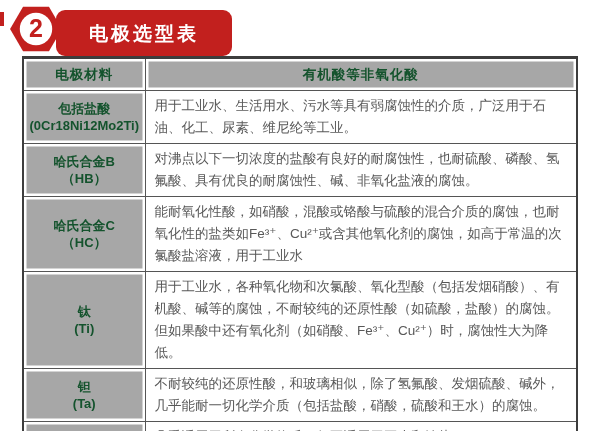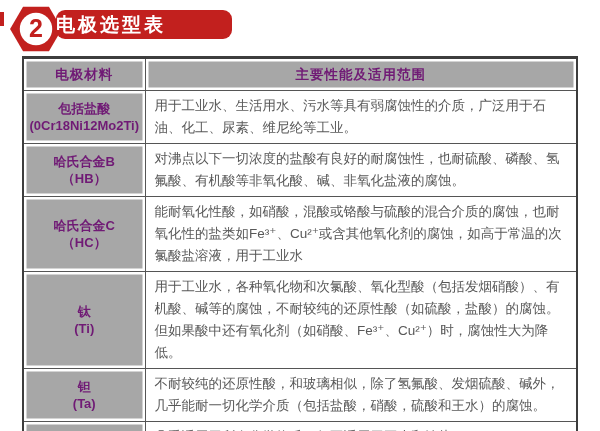--- a/index.html
+++ b/index.html
@@ -12,43 +12,43 @@
 
   
   .edge-mark {
     position: absolute; left: 0; top: 12px; width: 4px; height: 14px;
     background: #c2201e;
   }
   .badge {
     position: absolute; left: 8px; top: 4px; width: 56px; height: 50px;
   }
   .title-banner {
-    position: absolute; left: 56px; top: 10px; height: 29px; width: 176px;
+    position: absolute; left: 56px; top: 10px; height: 46px; width: 176px;
     background: #c2201e; border-radius: 9px;
-    display: flex; align-items: center; 
+    display: flex; align-items: center; justify-content: center;
   }
   .title-banner .title-text {
     color: #ffffff; font-size: 19px; font-weight: bold; letter-spacing: 3px;
     line-height: 1;
   }
 
   
   table.spec {
     position: absolute; left: 22px; top: 56px; width: 556px;
     border-collapse: collapse; table-layout: fixed;
     border: 2px solid #3d3d3d; border-top-width: 3px;
   }
   table.spec col.c1 { width: 122px; }
   table.spec th, table.spec td {
     border: 1.5px solid #555555; vertical-align: middle;
   }
   .cell-gray {
     background: #a7a7a7;
     box-shadow: inset 0 0 0 2.5px #ffffff;
-    color: #701a75; font-weight: bold; text-align: center;
+    color: #14532d; font-weight: bold; text-align: center;
     font-size: 13px; line-height: 17px;
     padding: 5px 2px;
     white-space: pre-line;
   }
   th.cell-gray { font-size: 13.5px; padding: 7px 2px; letter-spacing: 1px; }
   .cell-desc {
     background: #ffffff; color: #585858;
     font-size: 13.5px; line-height: 22px; font-weight: 500;
     padding: 4px 9px; text-align: left;
   }
@@ -71,34 +71,34 @@
   </div>
 
   <table class="spec">
     <colgroup>
         <col class="c1">
         <col class="c2">
       </colgroup>
     <thead>
       <tr>
         <th class="cell-gray">电极材料</th>
-        <th class="cell-gray">主要性能及适用范围</th>
+        <th class="cell-gray">有机酸等非氧化酸</th>
       </tr>
     </thead>
     <tbody>
     <tr>
       <td class="cell-gray">包括盐酸
 (0Cr18Ni12Mo2Ti)</td>
       <td class="cell-desc">用于工业水、生活用水、污水等具有弱腐蚀性的介质，广泛用于石油、化工、尿素、维尼纶等工业。</td>
     </tr>
 
     <tr>
       <td class="cell-gray">哈氏合金B
 （HB）</td>
-      <td class="cell-desc">对沸点以下一切浓度的盐酸有良好的耐腐蚀性，也耐硫酸、磷酸、氢氟酸、有机酸等非氧化酸、碱、非氧化盐液的腐蚀。</td>
+      <td class="cell-desc">对沸点以下一切浓度的盐酸有良好的耐腐蚀性，也耐硫酸、磷酸、氢氟酸、具有优良的耐腐蚀性、碱、非氧化盐液的腐蚀。</td>
     </tr>
 
     <tr>
       <td class="cell-gray">哈氏合金C
 （HC）</td>
       <td class="cell-desc">能耐氧化性酸，如硝酸，混酸或铬酸与硫酸的混合介质的腐蚀，也耐氧化性的盐类如Fe³⁺、Cu²⁺或含其他氧化剂的腐蚀，如高于常温的次氯酸盐溶液，用于工业水</td>
     </tr>
 
     <tr>
       <td class="cell-gray">钛

